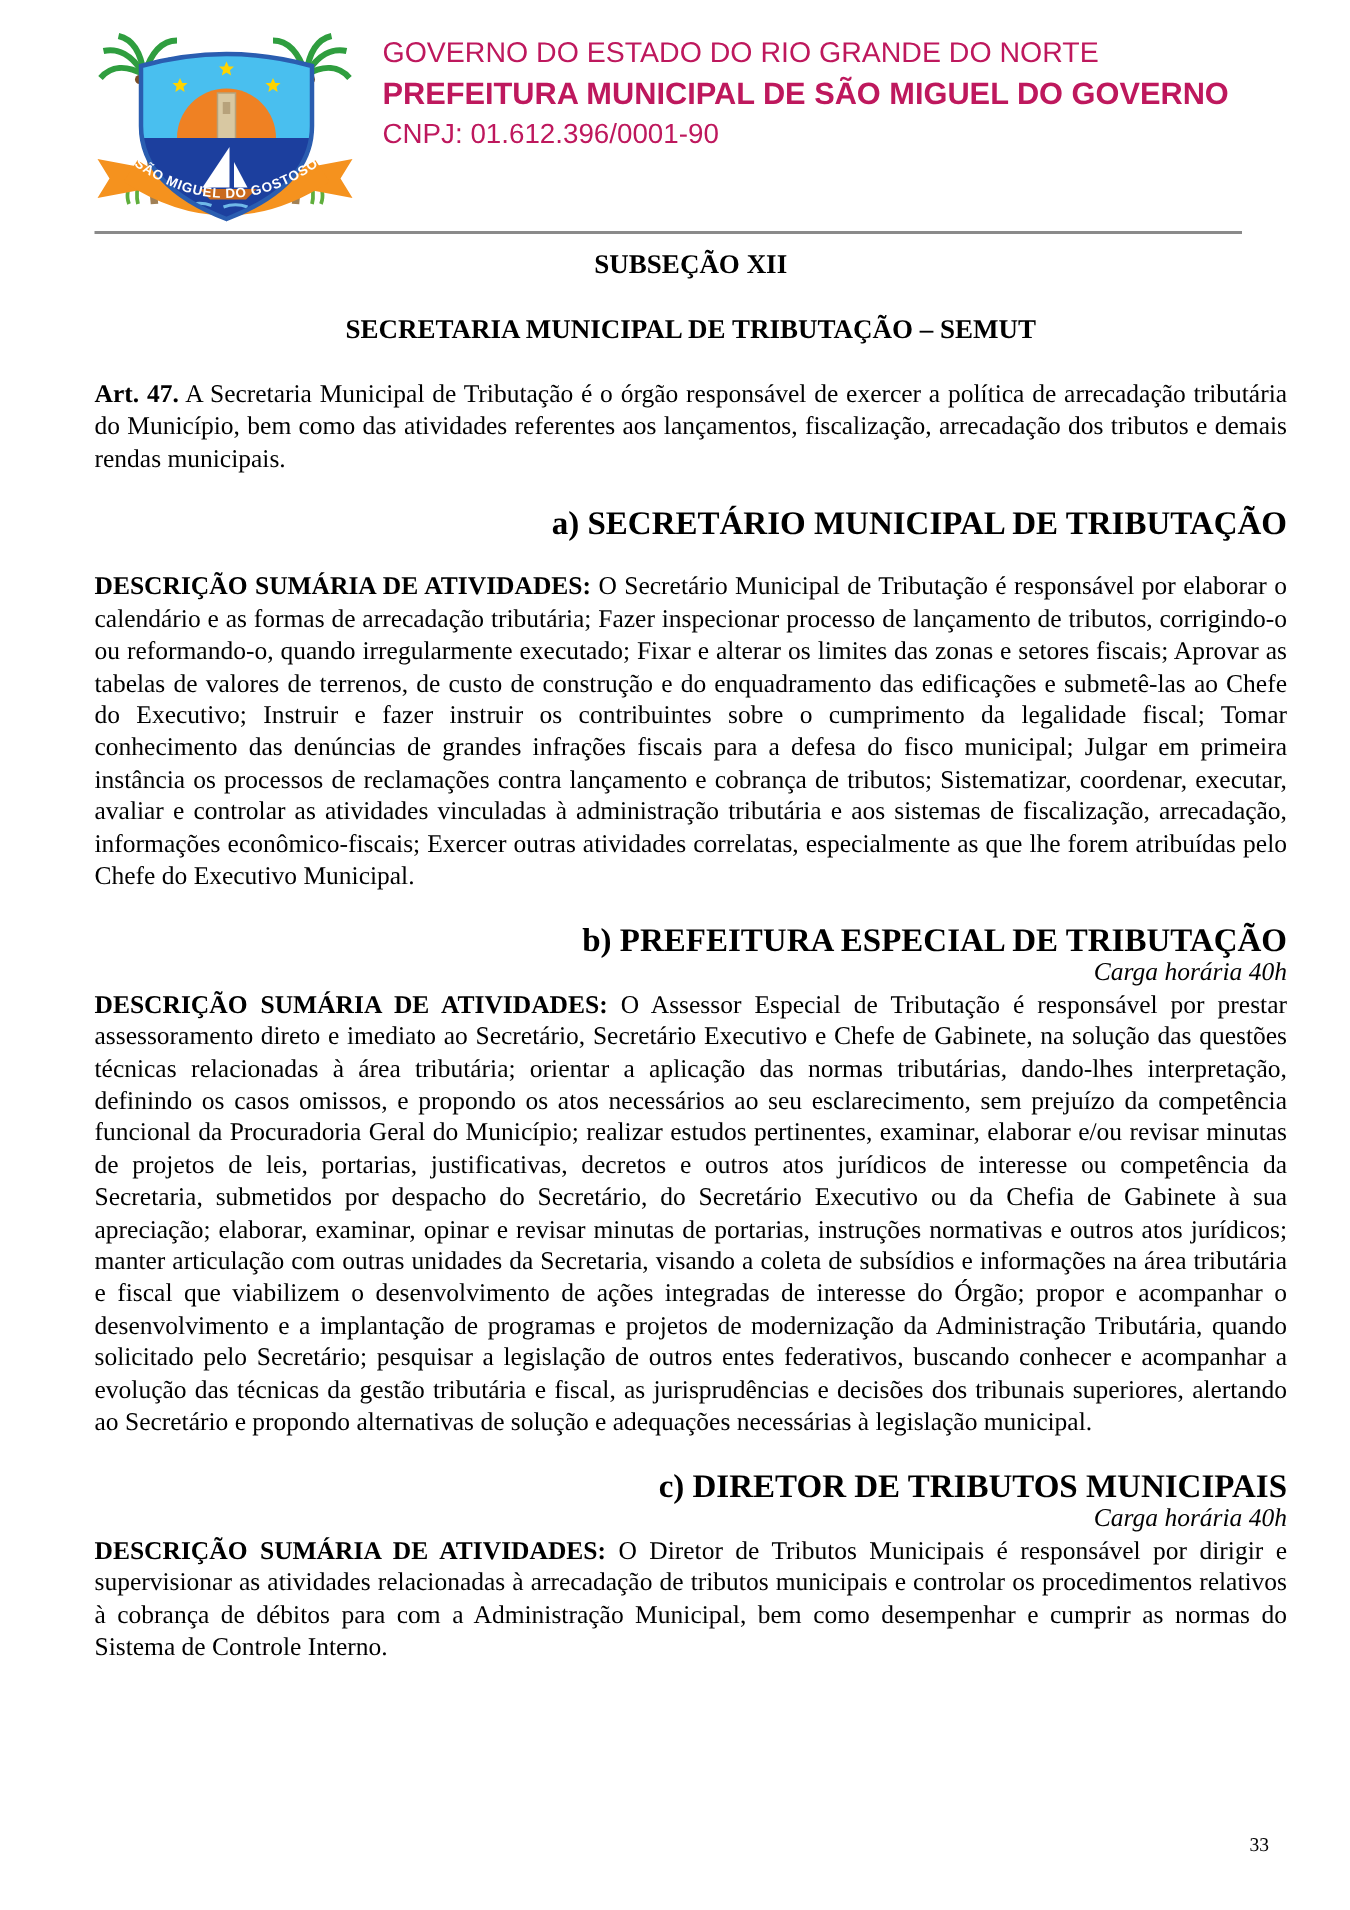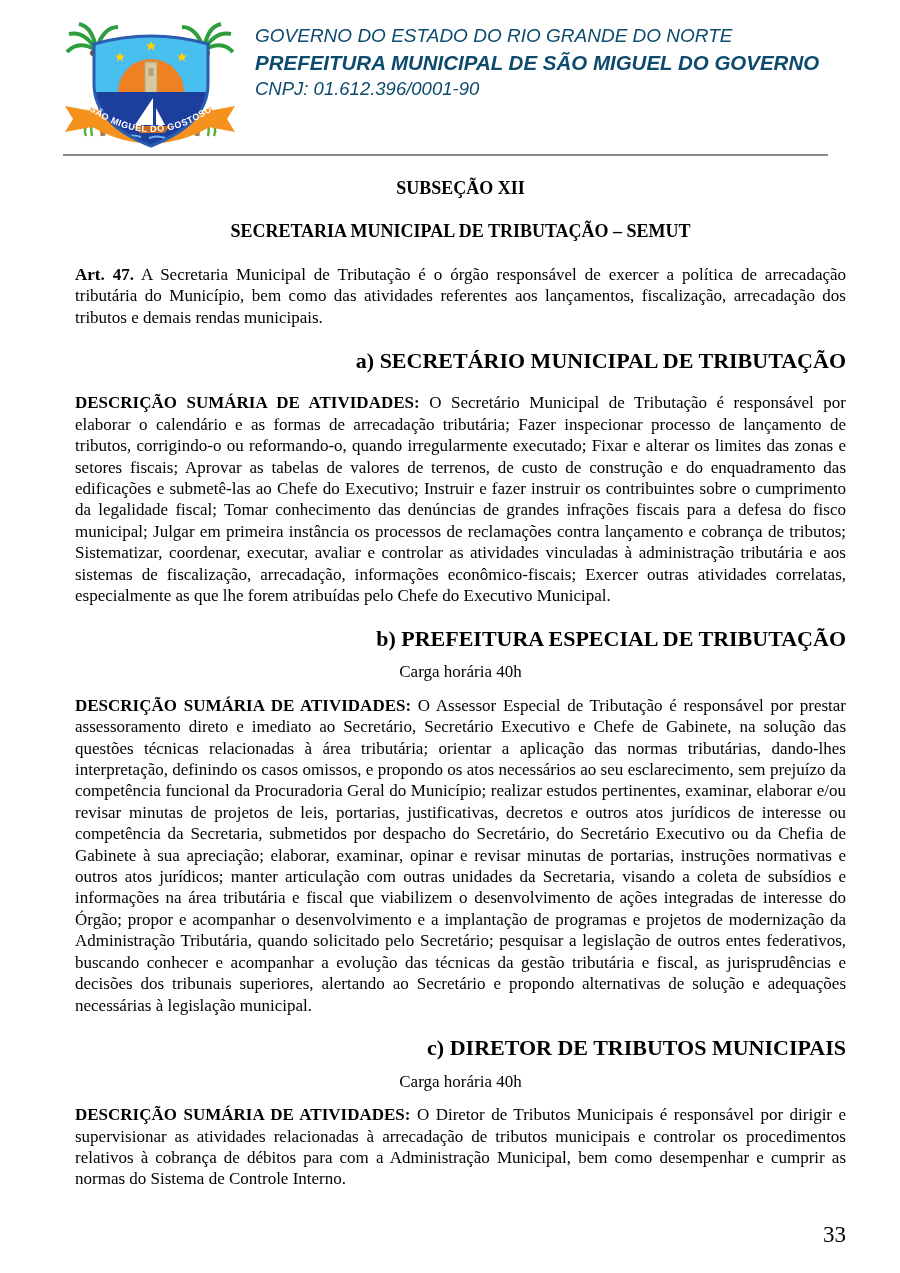--- a/index.html
+++ b/index.html
@@ -2,39 +2,39 @@
 <html><head>
 <meta charset="utf-8">
 <style>
   html,body{margin:0;padding:0;background:#ffffff;}
   .page{position:relative;width:900px;height:1273px;background:#ffffff;color:#000;
         font-family:"Liberation Serif", serif;overflow:hidden;}
 
   
   .header{position:absolute;top:22px;left:63px;display:flex;align-items:flex-start;}
   .crest-box{width:174px;height:132px;flex:0 0 auto;}
-  .header-text{margin-left:18px;padding-top:1px;font-family:"Liberation Sans", sans-serif;color:#0c4a6e;font-style:italic;}
+  .header-text{margin-left:18px;padding-top:1px;font-family:"Liberation Sans", sans-serif;color:#be185d;}
   .ht-gov{font-size:19px;line-height:26px;font-weight:400;}
   .ht-pref{font-size:20.5px;line-height:27px;font-weight:700;}
   .ht-office{font-size:19.5px;line-height:26px;font-weight:700;}
   .ht-cnpj{font-size:18.5px;line-height:25px;}
   .ht-email{font-size:18.5px;line-height:25px;}
   .header-rule{position:absolute;top:154px;left:63px;width:765px;height:2px;background:#8a8a8a;}
 
   
   .content{position:absolute;top:166px;left:63px;width:795px;
            font-size:17px;line-height:21.4px;text-align:justify;}
-  .content p{margin:12px;}
+  .content p{margin:0;}
   .gap{margin-top:21.5px !important;}
   .title-line{text-align:center;font-weight:bold;font-size:18px;}
   .pos-heading{font-weight:bold;font-size:22px;text-align:right;}
-  .workload{text-align:center;}
+  .workload{text-align:right;font-style:italic;}
   b.lbl{font-weight:bold;}
 
-  .page-number{position:absolute;top:1222px;right:54px;font-size:23px;
+  .page-number{position:absolute;top:1222px;right:54px;font-size:13px;
                font-family:"Liberation Serif", serif;}
 </style>
 </head>
 <body>
 
 <div class="page">
 
   <div class="header">
 
     <div class="crest-box">

